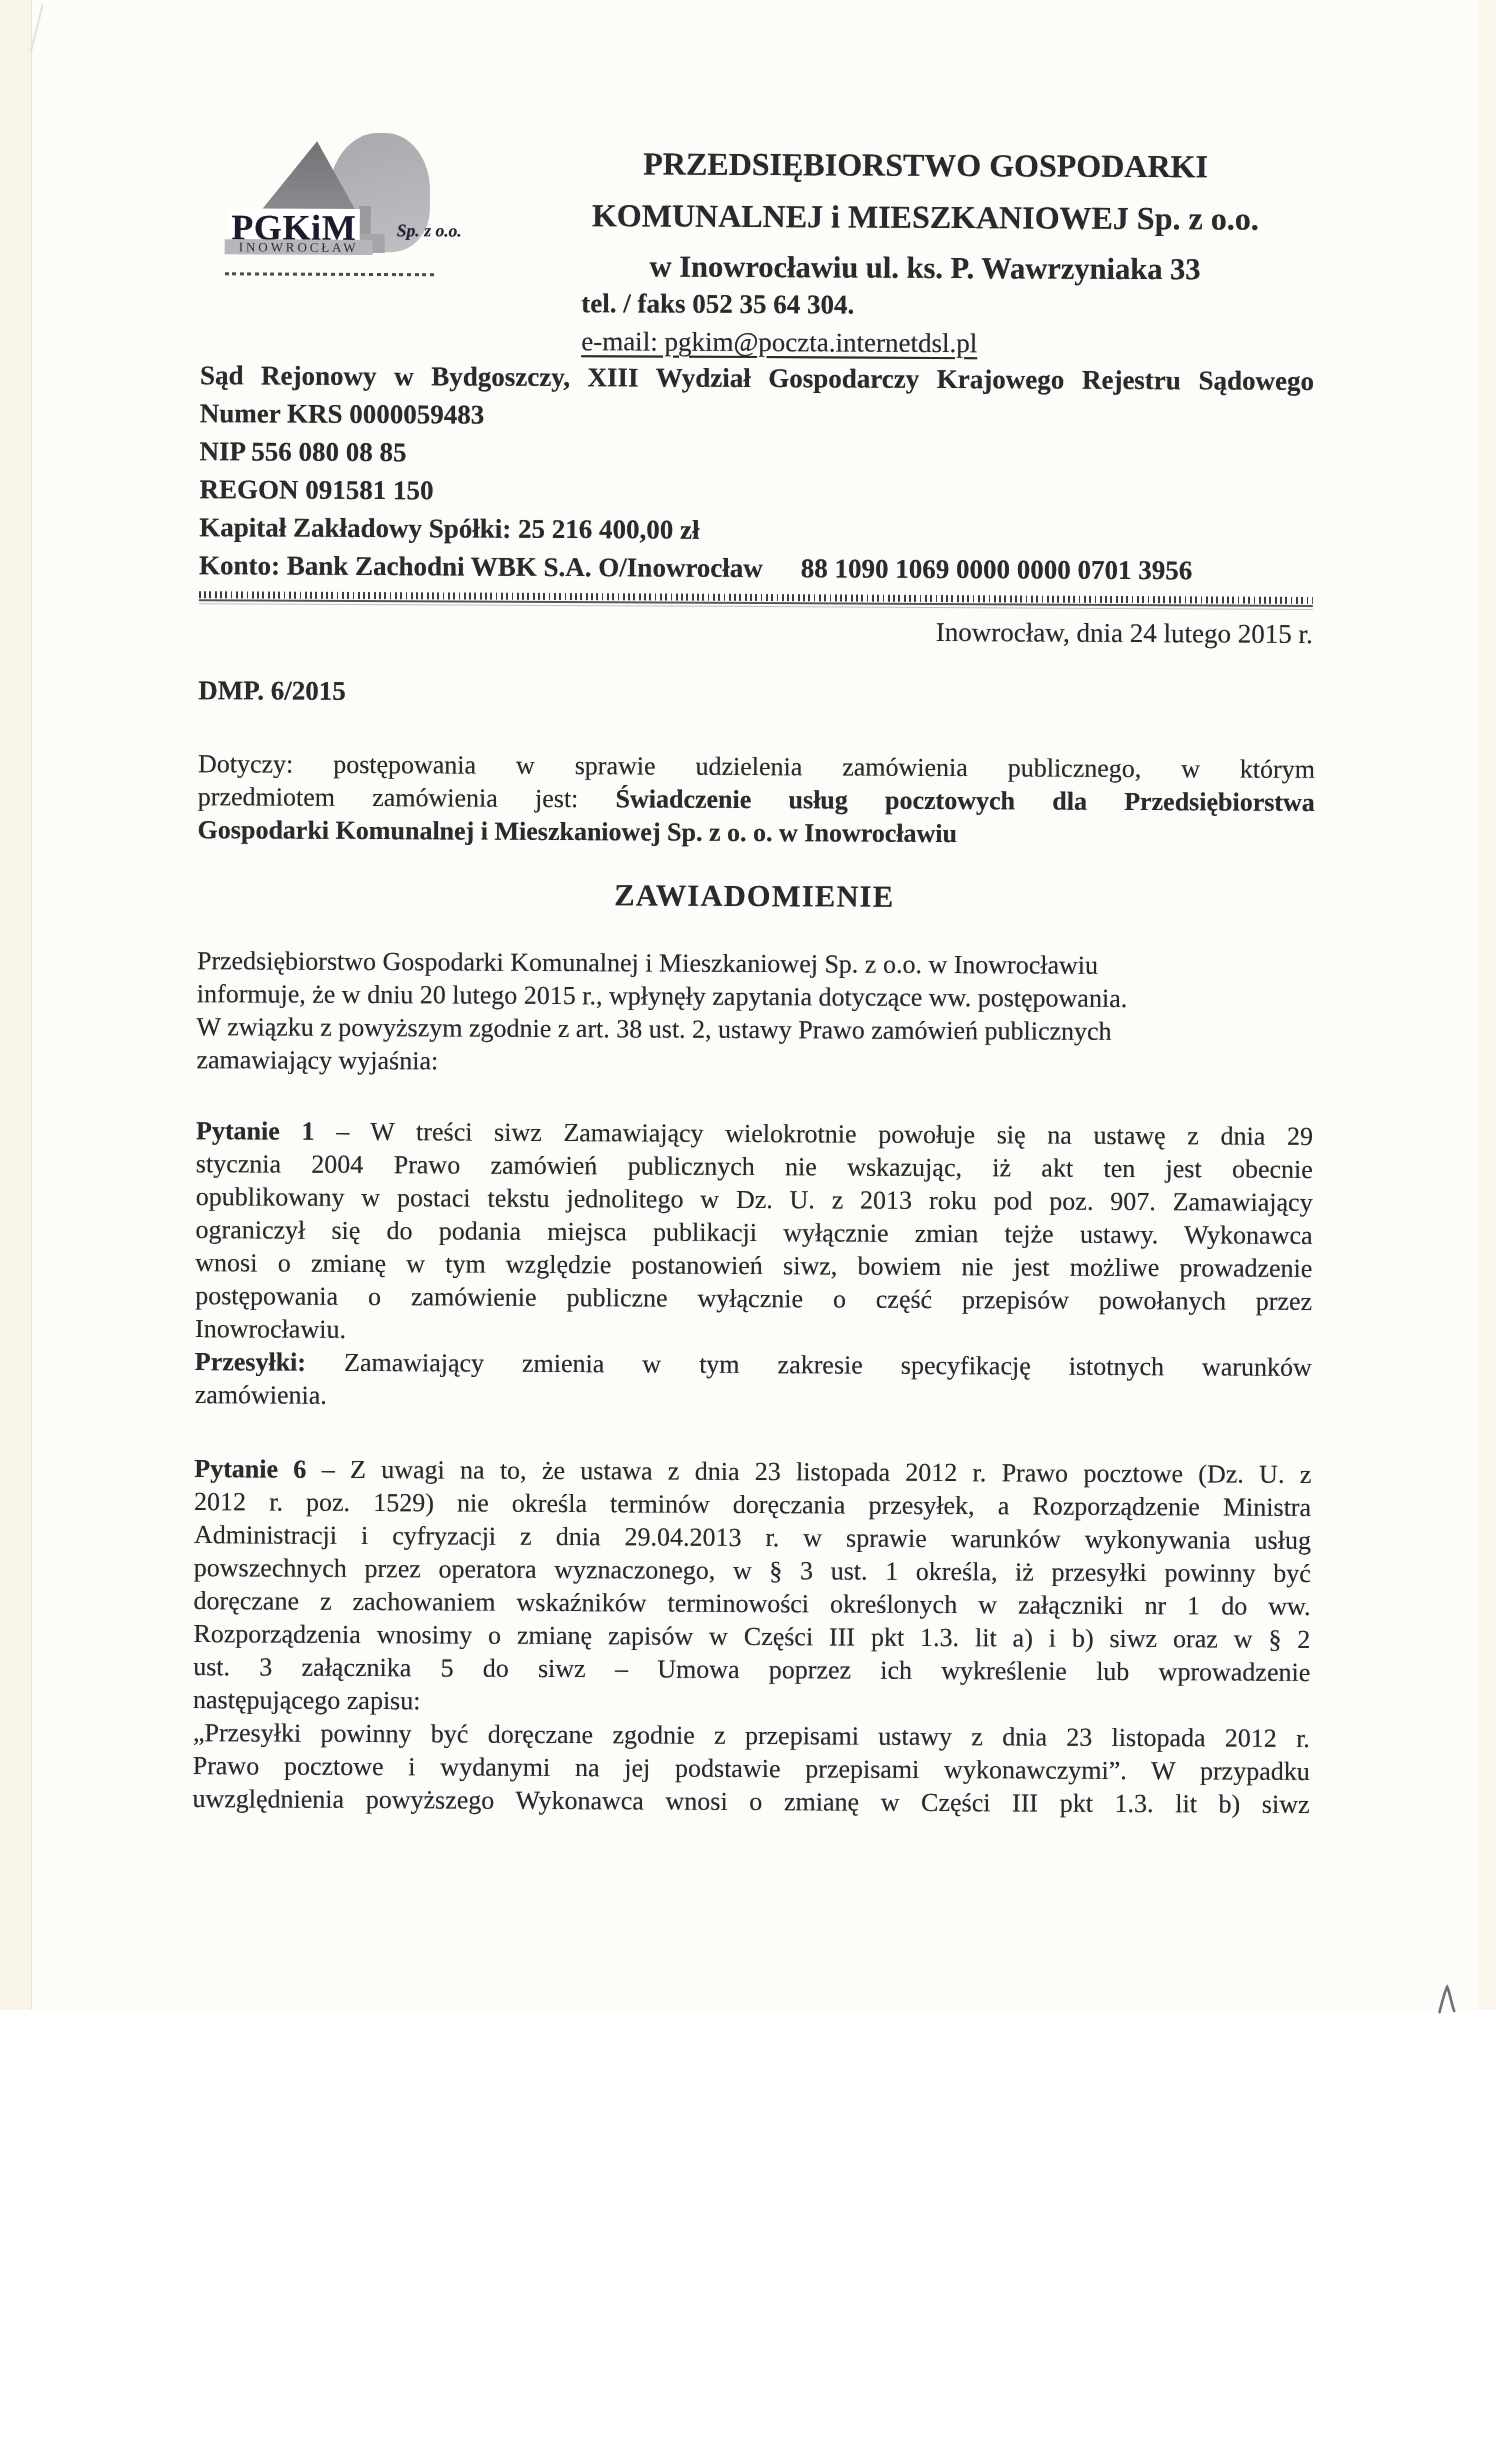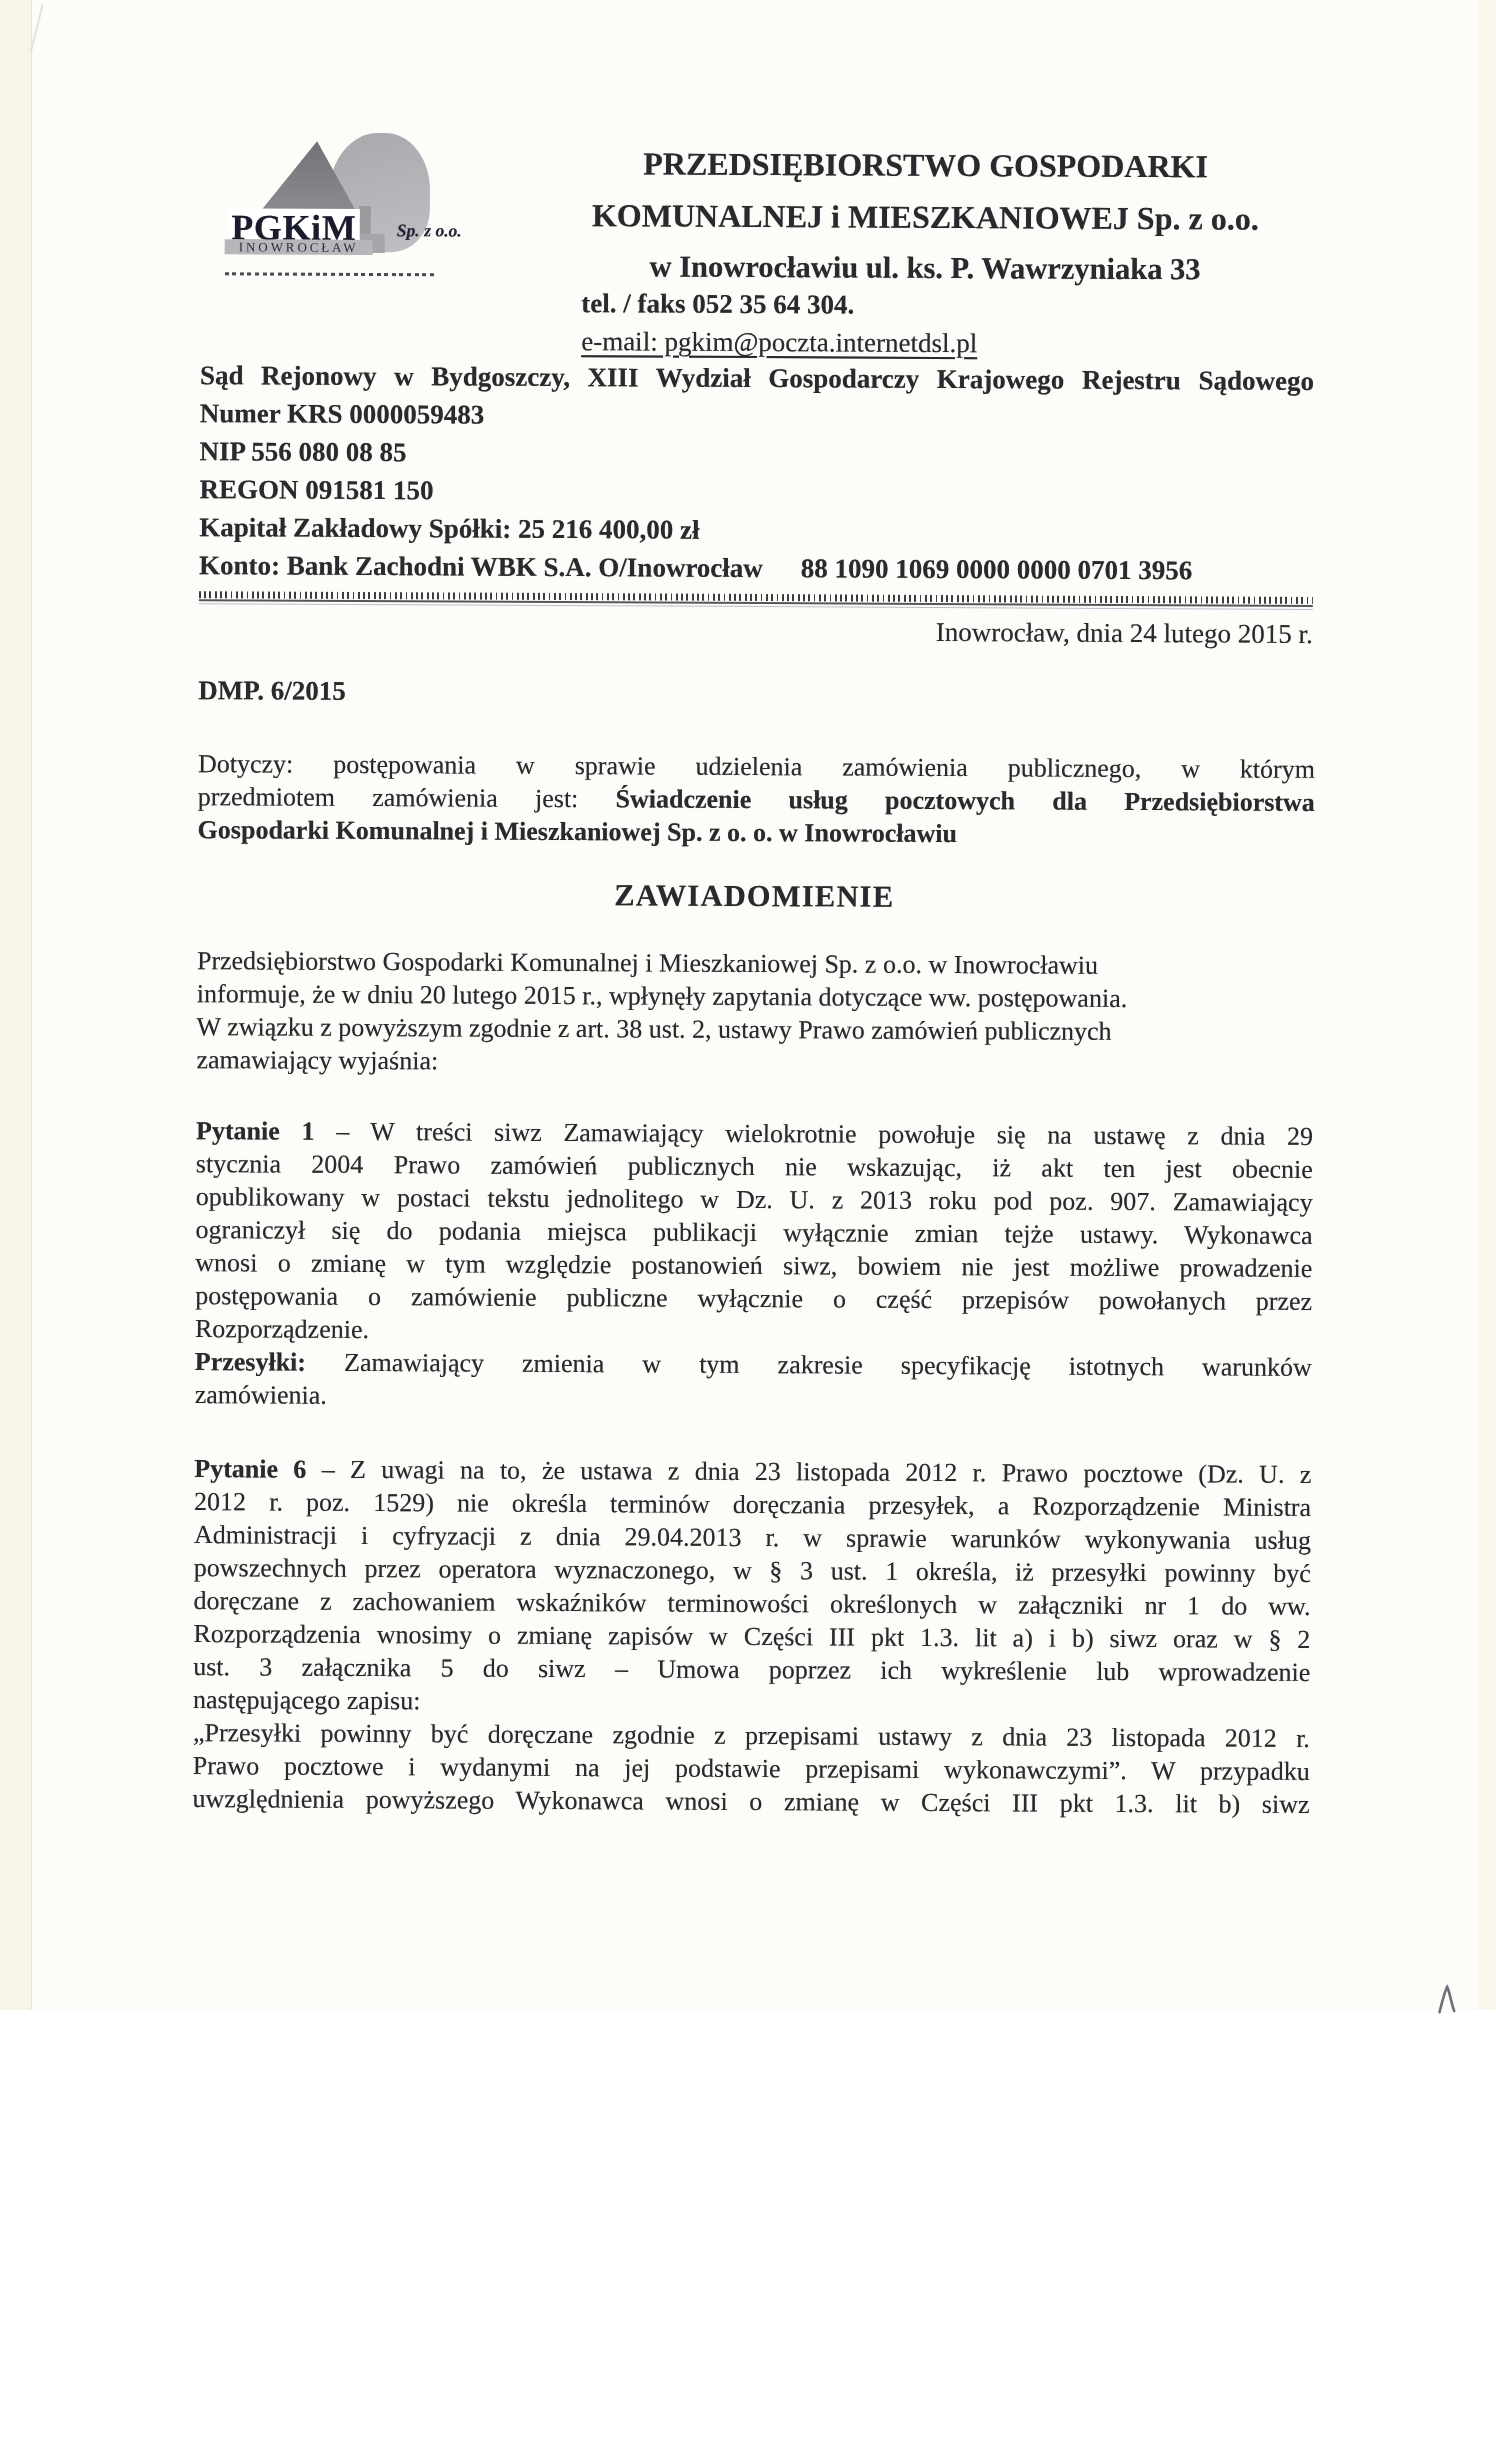--- a/index.html
+++ b/index.html
@@ -155,21 +155,21 @@
         <div class="tline"><span>W związku z powyższym zgodnie z art. 38 ust. 2, ustawy Prawo zamówień publicznych</span></div>
         <div class="tline"><span>zamawiający wyjaśnia:</span></div>
       </div>
     <div class="para p-qa1 ink">
         <div class="tline just"><span class="b">Pytanie 1</span><span> – W treści siwz Zamawiający wielokrotnie powołuje się na ustawę z dnia 29</span></div>
         <div class="tline just"><span>stycznia 2004 Prawo zamówień publicznych nie wskazując, iż akt ten jest obecnie</span></div>
         <div class="tline just"><span>opublikowany w postaci tekstu jednolitego w Dz. U. z 2013 roku pod poz. 907. Zamawiający</span></div>
         <div class="tline just"><span>ograniczył się do podania miejsca publikacji wyłącznie zmian tejże ustawy. Wykonawca</span></div>
         <div class="tline just"><span>wnosi o zmianę w tym względzie postanowień siwz, bowiem nie jest możliwe prowadzenie</span></div>
         <div class="tline just"><span>postępowania o zamówienie publiczne wyłącznie o część przepisów powołanych przez</span></div>
-        <div class="tline"><span>Rozporządzenie.</span></div>
+        <div class="tline"><span>Inowrocławiu.</span></div>
         <div class="tline just"><span class="b">Przesyłki:</span><span> Zamawiający zmienia w tym zakresie specyfikację istotnych warunków</span></div>
         <div class="tline"><span>zamówienia.</span></div>
       </div>
     <div class="para p-q2 ink">
         <div class="tline just"><span class="b">Pytanie 6</span><span> – Z uwagi na to, że ustawa z dnia 23 listopada 2012 r. Prawo pocztowe (Dz. U. z</span></div>
         <div class="tline just"><span>2012 r. poz. 1529) nie określa terminów doręczania przesyłek, a Rozporządzenie Ministra</span></div>
         <div class="tline just"><span>Administracji i cyfryzacji z dnia 29.04.2013 r. w sprawie warunków wykonywania usług</span></div>
         <div class="tline just"><span>powszechnych przez operatora wyznaczonego, w § 3 ust. 1 określa, iż przesyłki powinny być</span></div>
         <div class="tline just"><span>doręczane z zachowaniem wskaźników terminowości określonych w załączniki nr 1 do ww.</span></div>
         <div class="tline just"><span>Rozporządzenia wnosimy o zmianę zapisów w Części III pkt 1.3. lit a) i b) siwz oraz w § 2</span></div>

